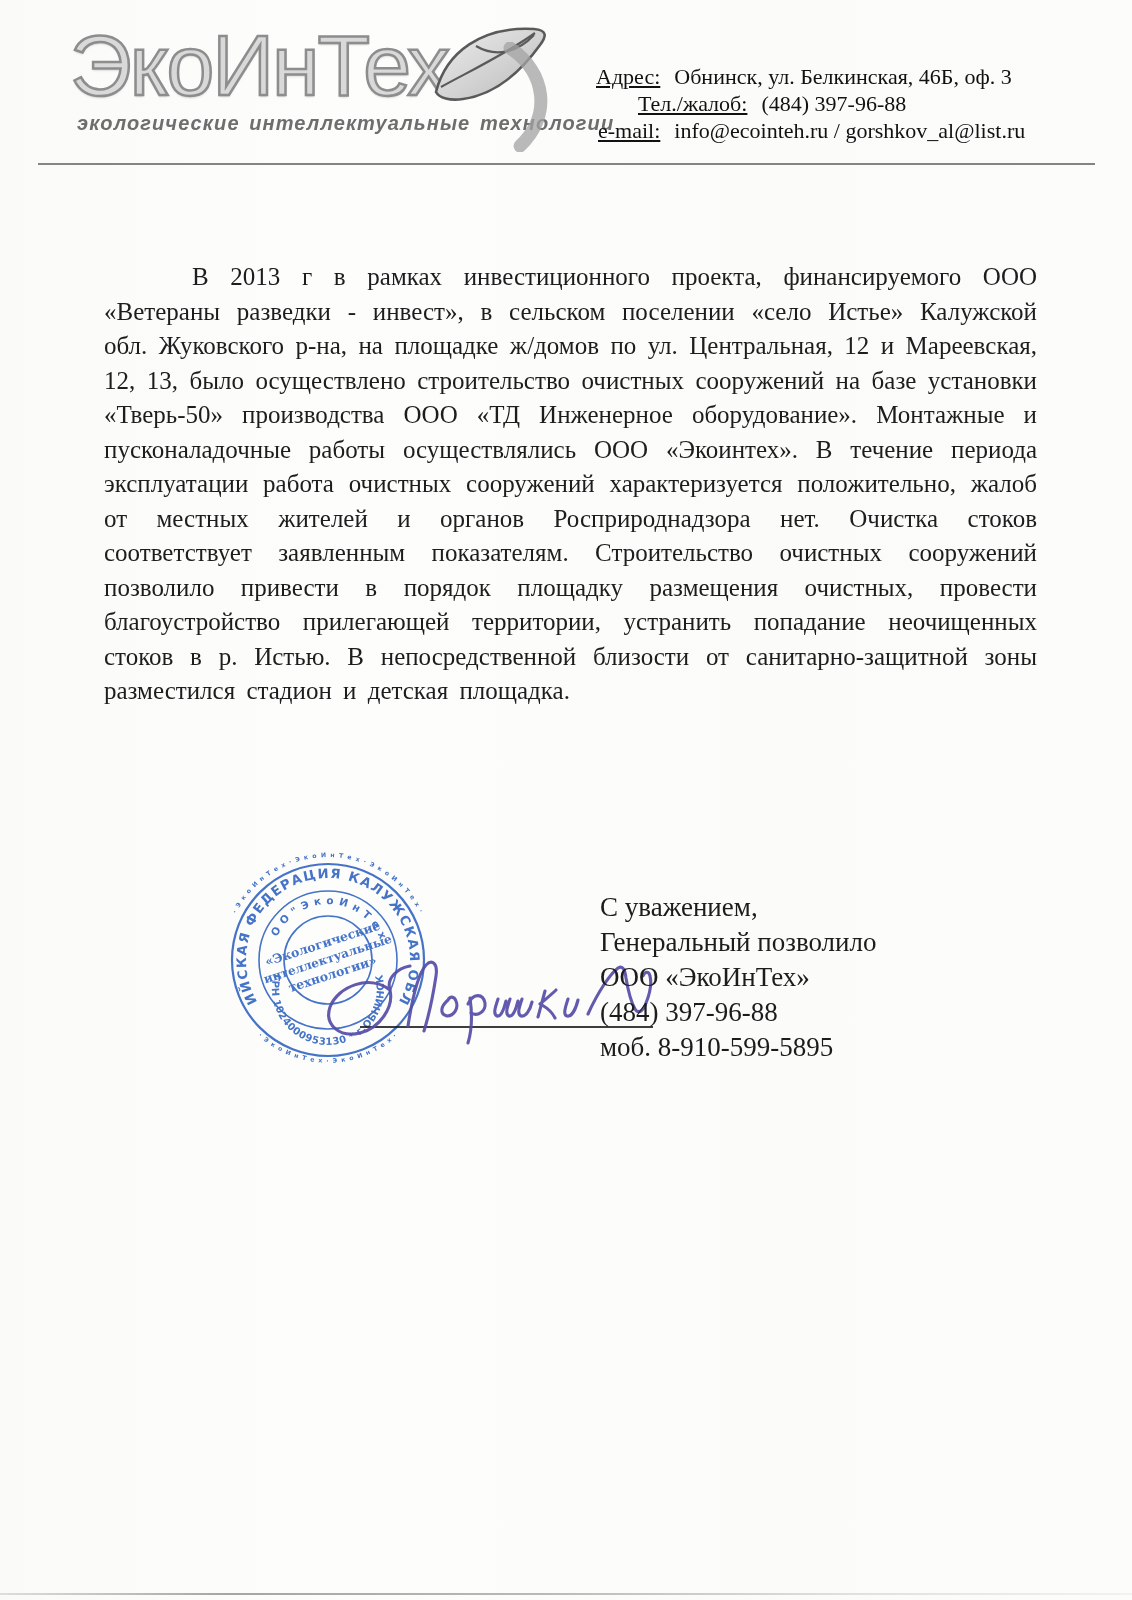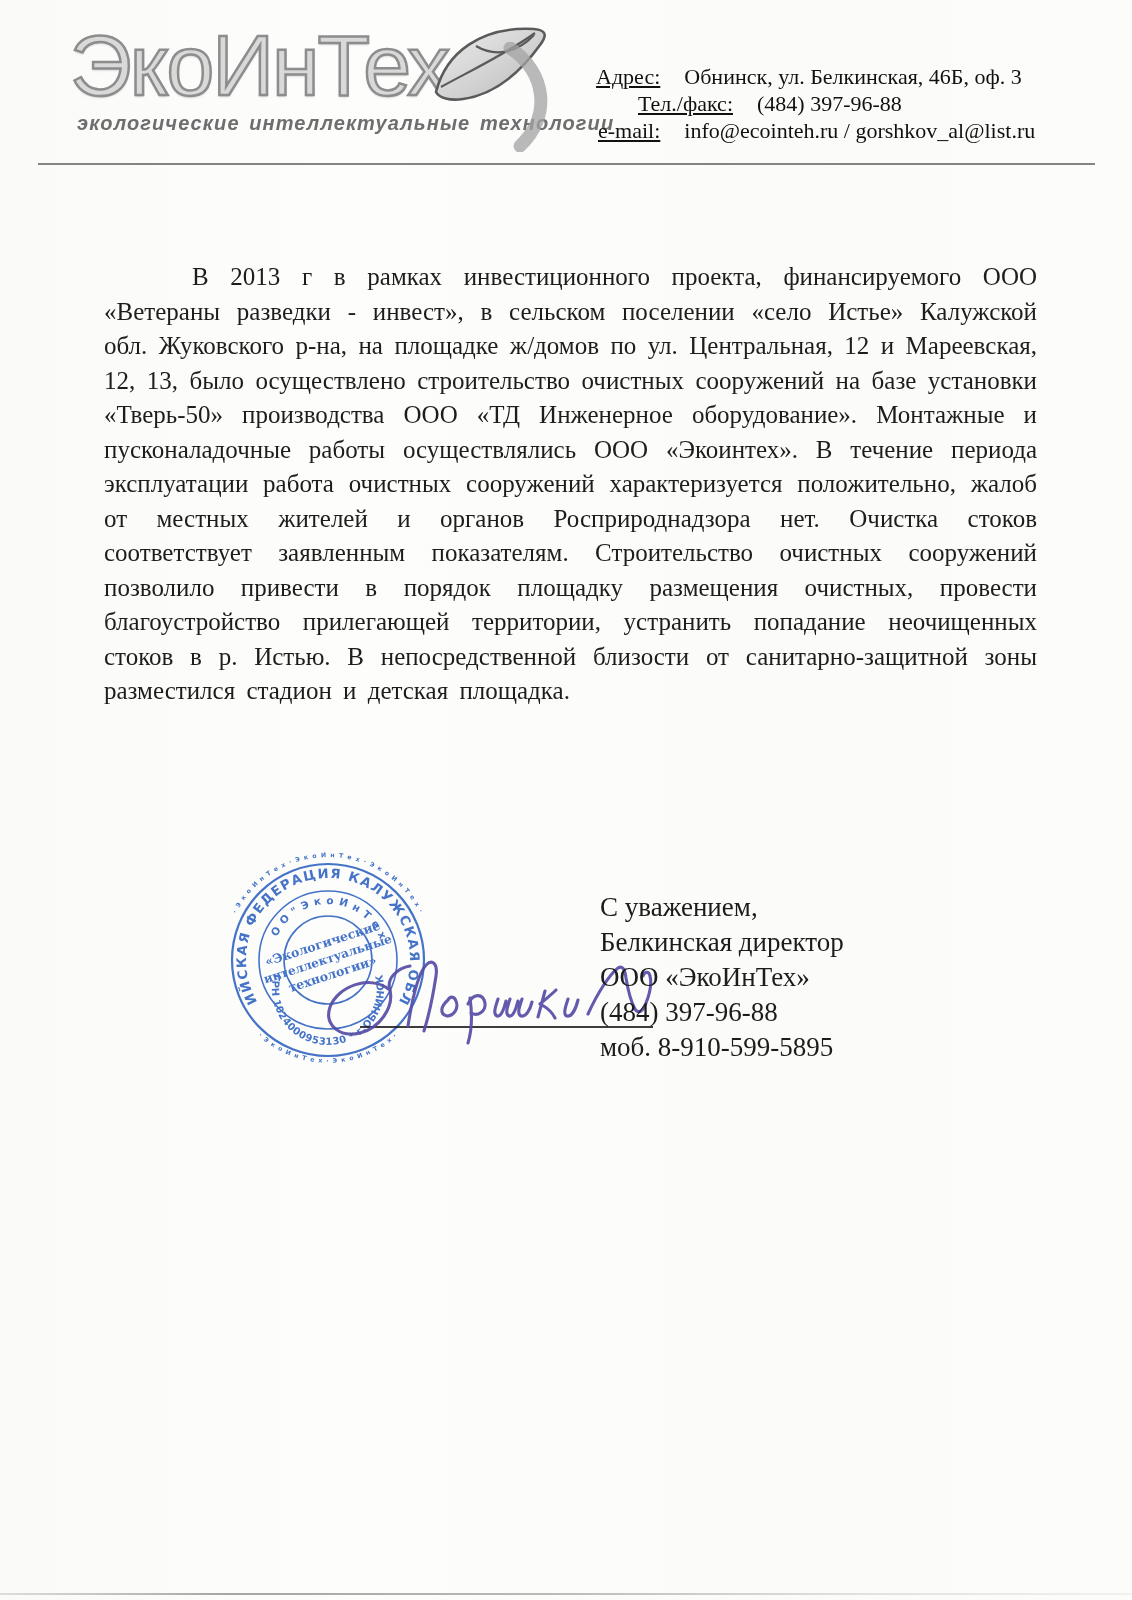--- a/index.html
+++ b/index.html
@@ -32,21 +32,21 @@
   .logo-leaf{position:absolute;left:428px;top:14px;}
   .logo-swoosh{position:absolute;left:494px;top:42px;}
   .contact{
     position:absolute;left:578px;top:63px;width:470px;
     font-size:22px;line-height:27px;color:#111;white-space:nowrap;
   }
   .contact .row1{padding-left:18px;}
   .contact .row2{padding-left:60px;}
   .contact .row3{padding-left:20px;}
   .contact .lbl{font-weight:normal;text-decoration:underline;text-align:center;}
-  .contact .val{margin-left:24px;}
+  .contact .val{margin-left:14px;}
   .divider{
     position:absolute;left:38px;top:163px;width:1057px;height:2px;
     background:#6e6e6e;opacity:.85;
   }
   
   .body-par{
     position:absolute;left:104px;top:260px;width:933px;
     font-size:25px;line-height:34.5px;
     text-align:justify;text-indent:88px;
     word-spacing:5px;color:#1d1d1d;
@@ -91,21 +91,21 @@
 
   <svg class="logo-swoosh" width="66" height="110" viewBox="0 0 66 110">
     <path d="M 16,6 C 52,30 58,74 26,104" fill="none" stroke="#a3a3a3" stroke-width="13" stroke-linecap="round" opacity="0.75"></path>
   </svg>
 
   <div class="contact">
     <div class="row1">
       <span class="lbl">Адрес:</span><span class="val">Обнинск, ул. Белкинская, 46Б, оф. 3</span>
     </div>
     <div class="row2">
-      <span class="lbl">Тел./факс:</span><span class="val">(484) 397-96-88</span>
+      <span class="lbl">Тел./жалоб:</span><span class="val">(484) 397-96-88</span>
     </div>
     <div class="row3">
       <span class="lbl">e-mail:</span><span class="val">info@ecointeh.ru / gorshkov_al@list.ru</span>
     </div>
   </div>
 
   <div class="divider"></div>
 
   <div class="body-par">В 2013 г в рамках инвестиционного проекта, финансируемого ООО «Ветераны разведки - инвест», в сельском поселении «село Истье» Калужской обл. Жуковского р-на, на площадке ж/домов по ул. Центральная, 12 и Мареевская, 12, 13, было осуществлено строительство очистных сооружений на базе установки «Тверь-50» производства ООО «ТД Инженерное оборудование». Монтажные и пусконаладочные работы осуществлялись ООО «Экоинтех». В течение периода эксплуатации работа очистных сооружений характеризуется положительно, жалоб от местных жителей и органов Росприроднадзора нет. Очистка стоков соответствует заявленным показателям. Строительство очистных сооружений позволило привести в порядок площадку размещения очистных, провести благоустройство прилегающей территории, устранить попадание неочищенных стоков в р. Истью. В непосредственной близости от санитарно-защитной зоны разместился стадион и детская площадка.</div>
 
@@ -155,20 +155,20 @@
       <path d="M 148,74 C 153,63 163,63 165,73 C 166,81 158,87 151,83"></path>
       <path d="M 178,69 C 175,78 173,84 177,86 C 181,87 184,79 186,71 M 190,69 C 187,78 185,84 189,86 C 193,87 196,79 198,71 M 202,69 C 199,78 197,84 201,86 C 206,87 210,80 212,72"></path>
       <path d="M 225,61 C 222,72 220,80 218,87 M 220,74 C 227,68 232,64 236,60 M 222,75 C 229,79 233,84 235,88"></path>
       <path d="M 248,69 C 245,78 243,85 247,86 C 252,87 256,78 258,70"></path>
       <path d="M 268,84 C 278,62 290,44 298,38 C 303,35 305,40 306,48 C 308,60 311,72 315,79 C 318,84 323,82 326,73 C 330,63 332,54 330,46 C 329,41 325,41 323,46"></path>
     </g>
   </svg>
 
   <div class="signoff">
     <div>С уважением,</div>
-    <div>Белкинская директор</div>
+    <div>Генеральный позволило</div>
     <div>ООО «ЭкоИнТех»</div>
     <div>(484) 397-96-88</div>
     <div>моб. 8-910-599-5895</div>
   </div>
 
   <div class="scan-edge"></div>
 </div>
 
 </body></html>

